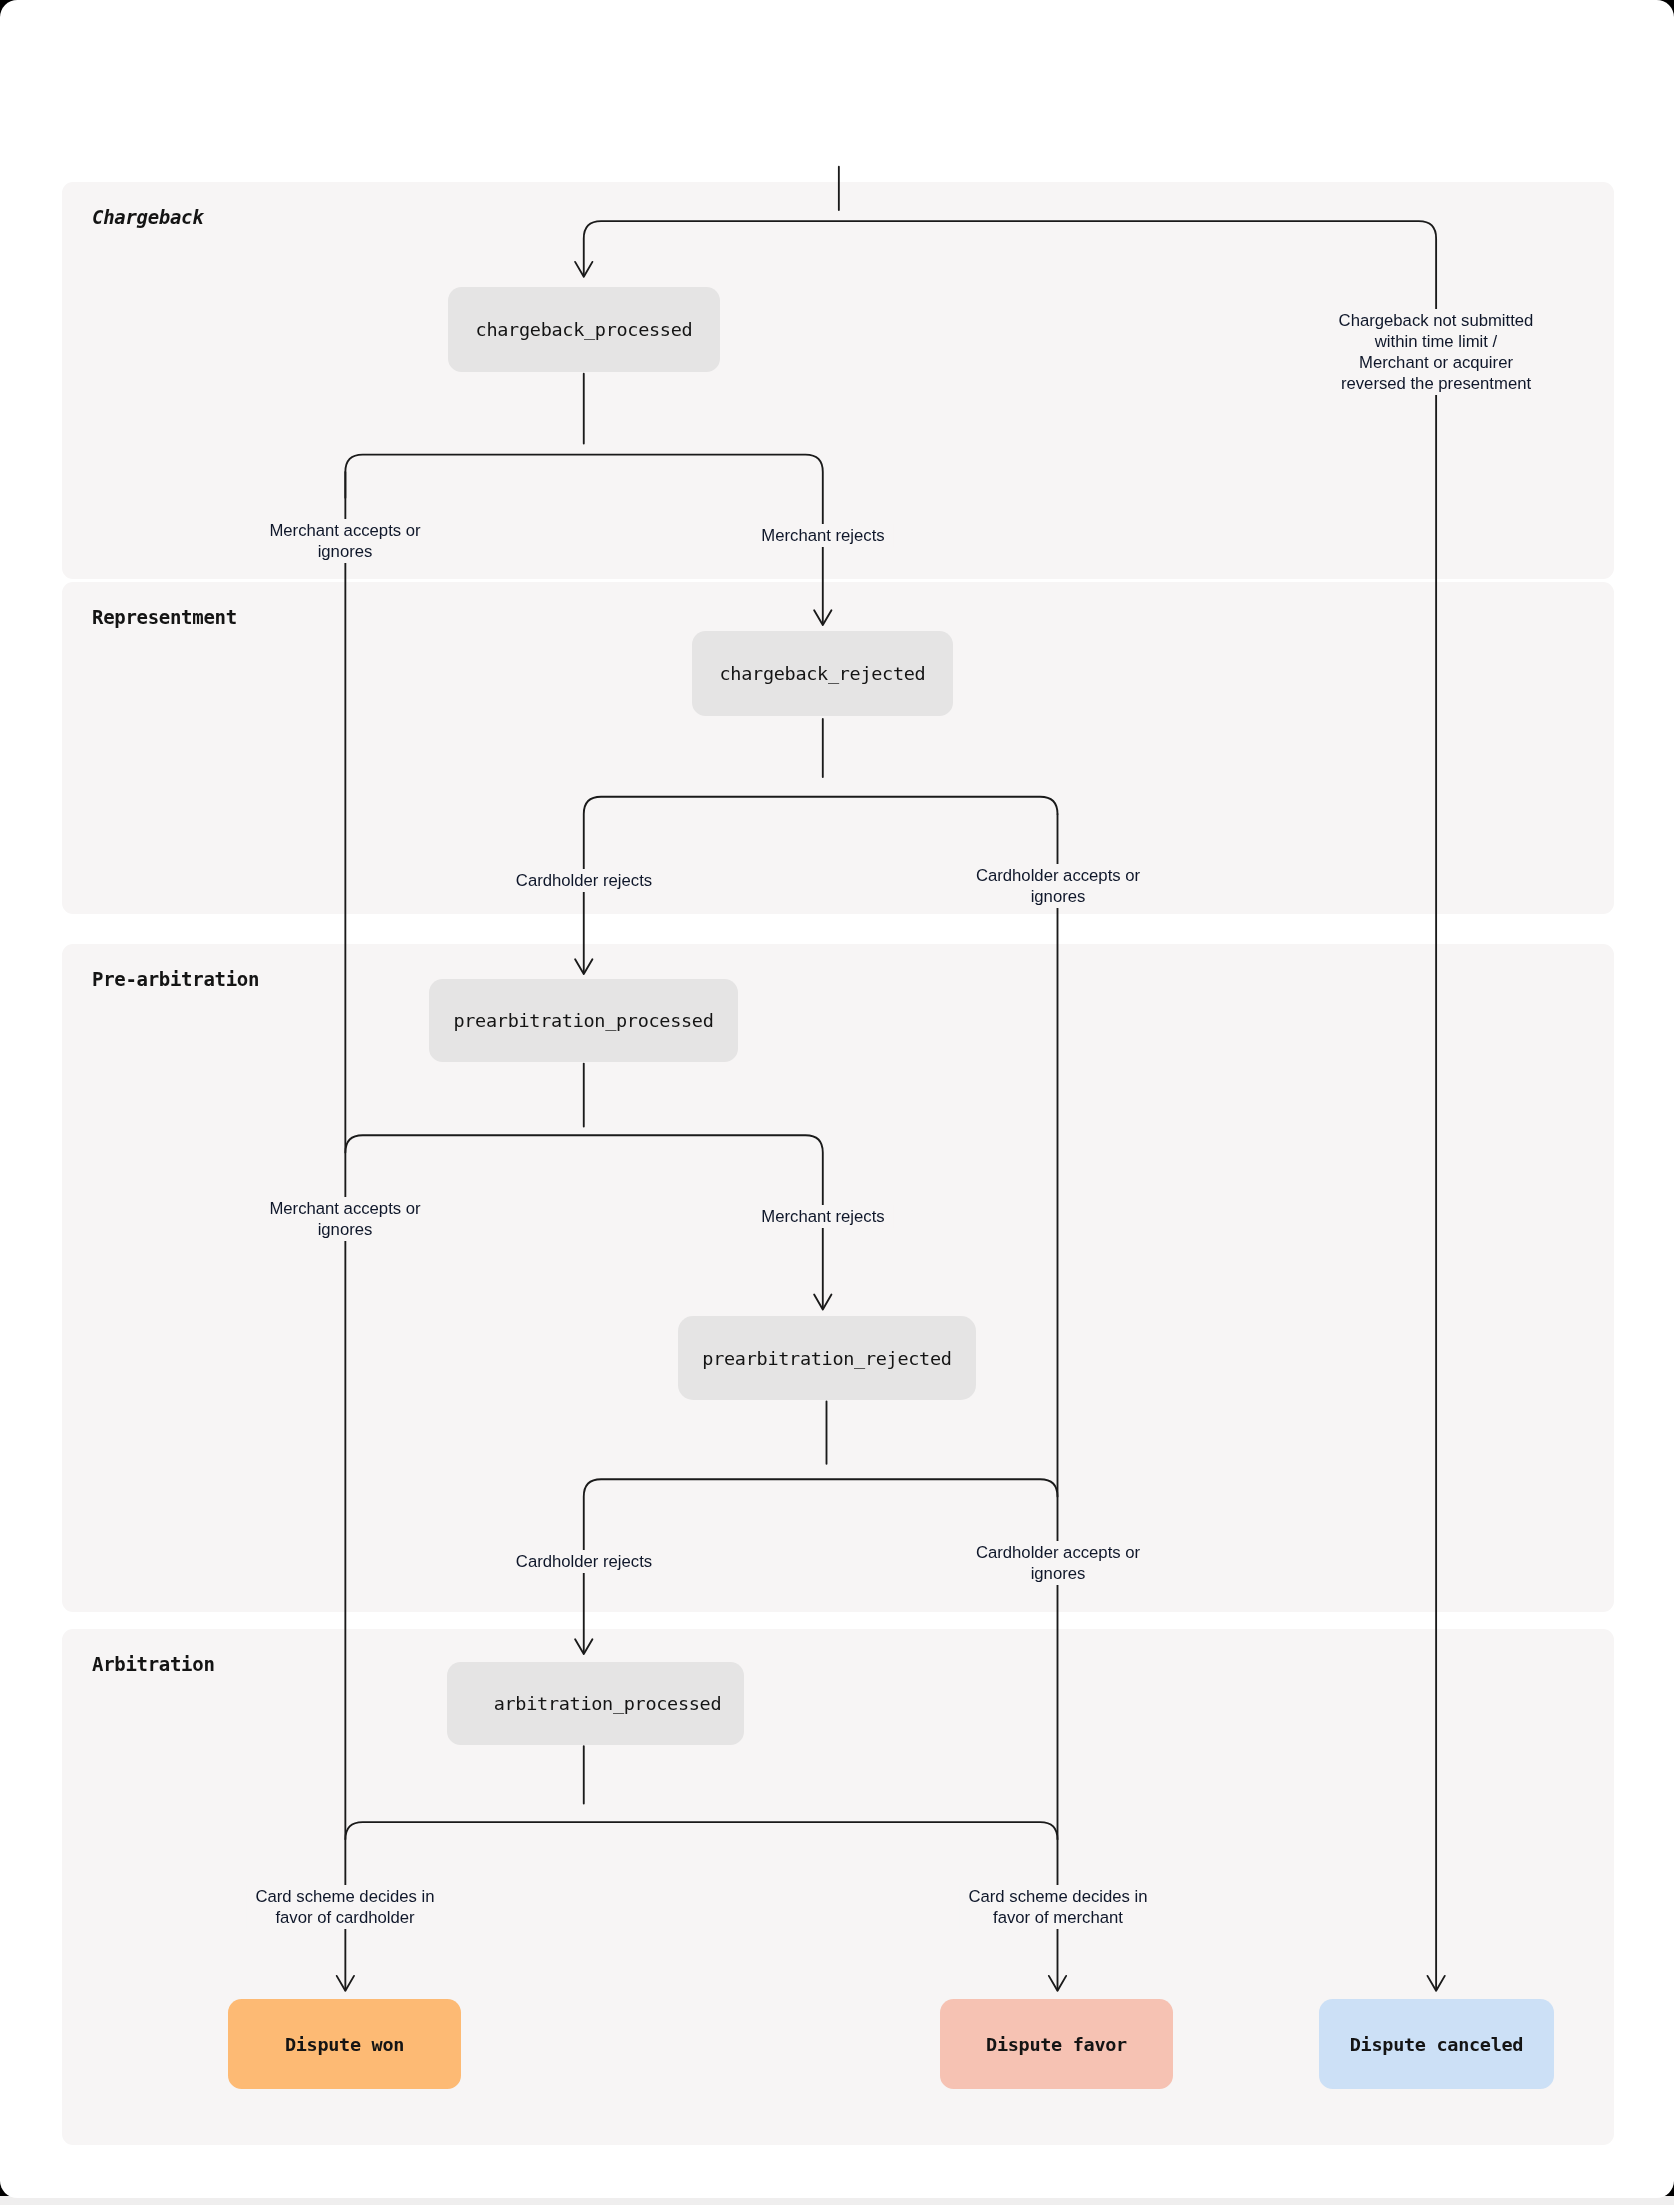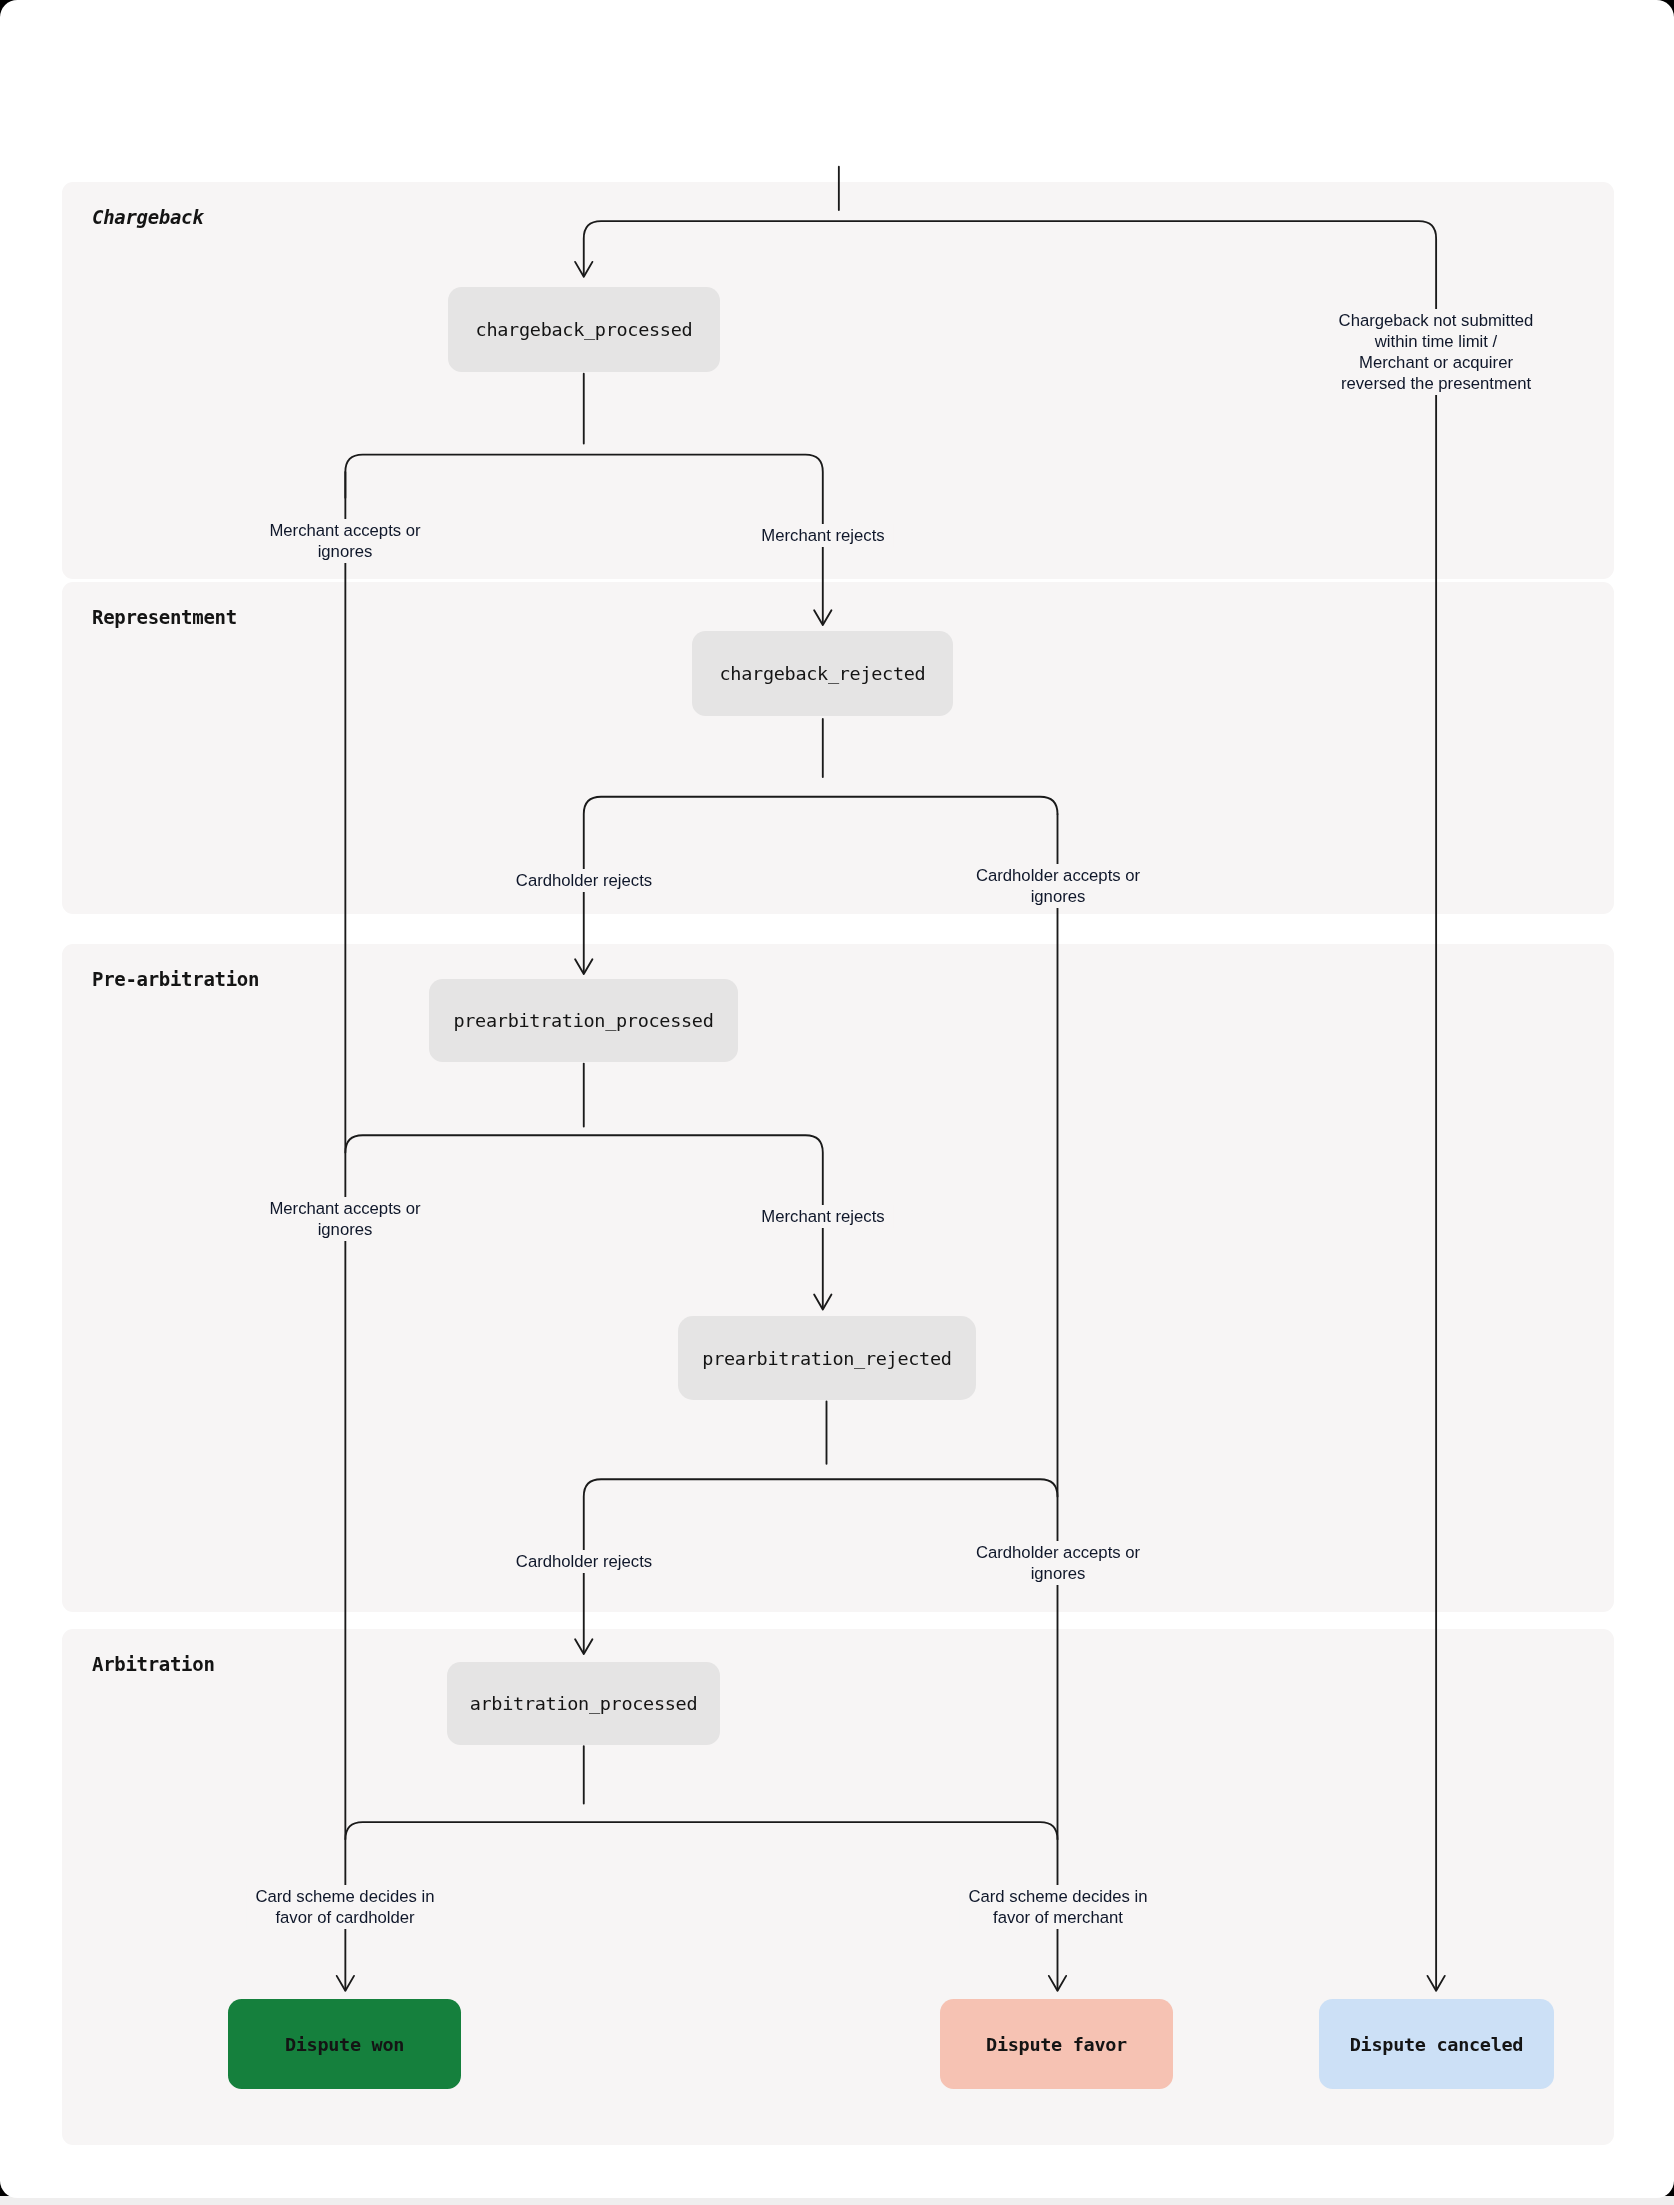--- a/index.html
+++ b/index.html
@@ -168,20 +168,20 @@
 ignores</div>
     <div class="edge-label el-sc" style="background: rgb(247, 245, 245);">Card scheme decides in
 favor of cardholder</div>
     <div class="edge-label el-sm" style="background: rgb(247, 245, 245);">Card scheme decides in
 favor of merchant</div>
 
     <div class="node node-cbp" style="background: rgb(229, 228, 228);">chargeback_processed</div>
     <div class="node node-cbr" style="background: rgb(229, 228, 228);">chargeback_rejected</div>
     <div class="node node-pap" style="background: rgb(229, 228, 228);">prearbitration_processed</div>
     <div class="node node-par" style="background: rgb(229, 228, 228); border-radius: 15px;">prearbitration_rejected</div>
-    <div class="node node-arp" style="background: rgb(229, 228, 228);">arbitration_processed</div>
-    <div class="node node-won node-outcome" style="background: #15803d;">Dispute won</div>
+    <div class="node node-arp" style="background: rgb(229, 228, 228); padding-left: 24px;">arbitration_processed</div>
+    <div class="node node-won node-outcome" style="background: #fdba74;">Dispute won</div>
     <div class="node node-lost node-outcome" style="background: rgb(246, 194, 179);">Dispute favor</div>
     <div class="node node-canc node-outcome" style="background: rgb(204, 224, 246);">Dispute canceled</div>
 
   </div>
 </div>
 
 
 </body></html>

